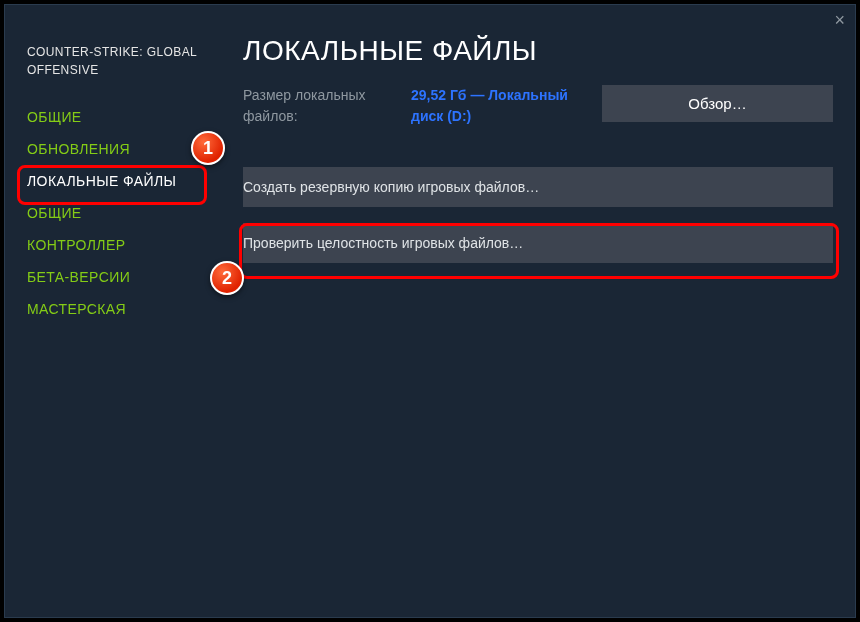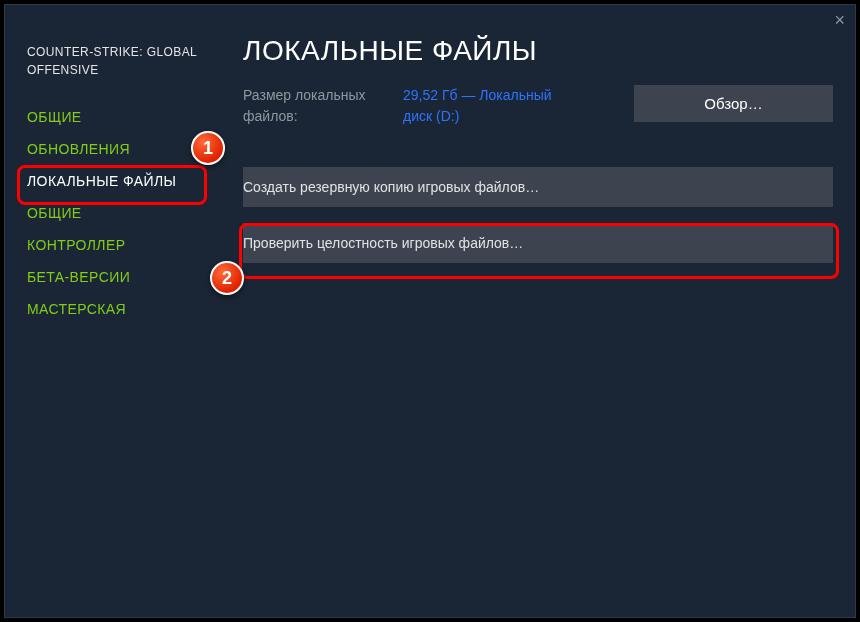--- a/index.html
+++ b/index.html
@@ -63,42 +63,43 @@
   .page-title {
     color: #ffffff;
     font-size: 28px;
     font-weight: 500;
     letter-spacing: 0.5px;
     margin-bottom: 18px;
   }
   .info-row {
     display: flex;
     align-items: flex-start;
-    gap: 10px;
+    gap: 18px;
     margin-bottom: 40px;
   }
   .info-label {
     color: #8f98a0;
     font-size: 14px;
     line-height: 1.5;
     width: 150px;
   }
   .info-value {
     color: #2d73ff;
     font-size: 14px;
     line-height: 1.5;
     width: 160px;
+    font-weight: bold;
   }
   .browse-btn {
     background: #3d4450;
     color: #ffffff;
     font-size: 15px;
     border: none;
     padding: 10px 0;
-    width: 199px;
+    width: 231px;
     text-align: center;
     cursor: pointer;
     margin-left: auto;
   }
   .action-btn {
     display: block;
     width: 100%;
     background: #3d4450;
     color: #dfe3e6;
     font-size: 14px;

